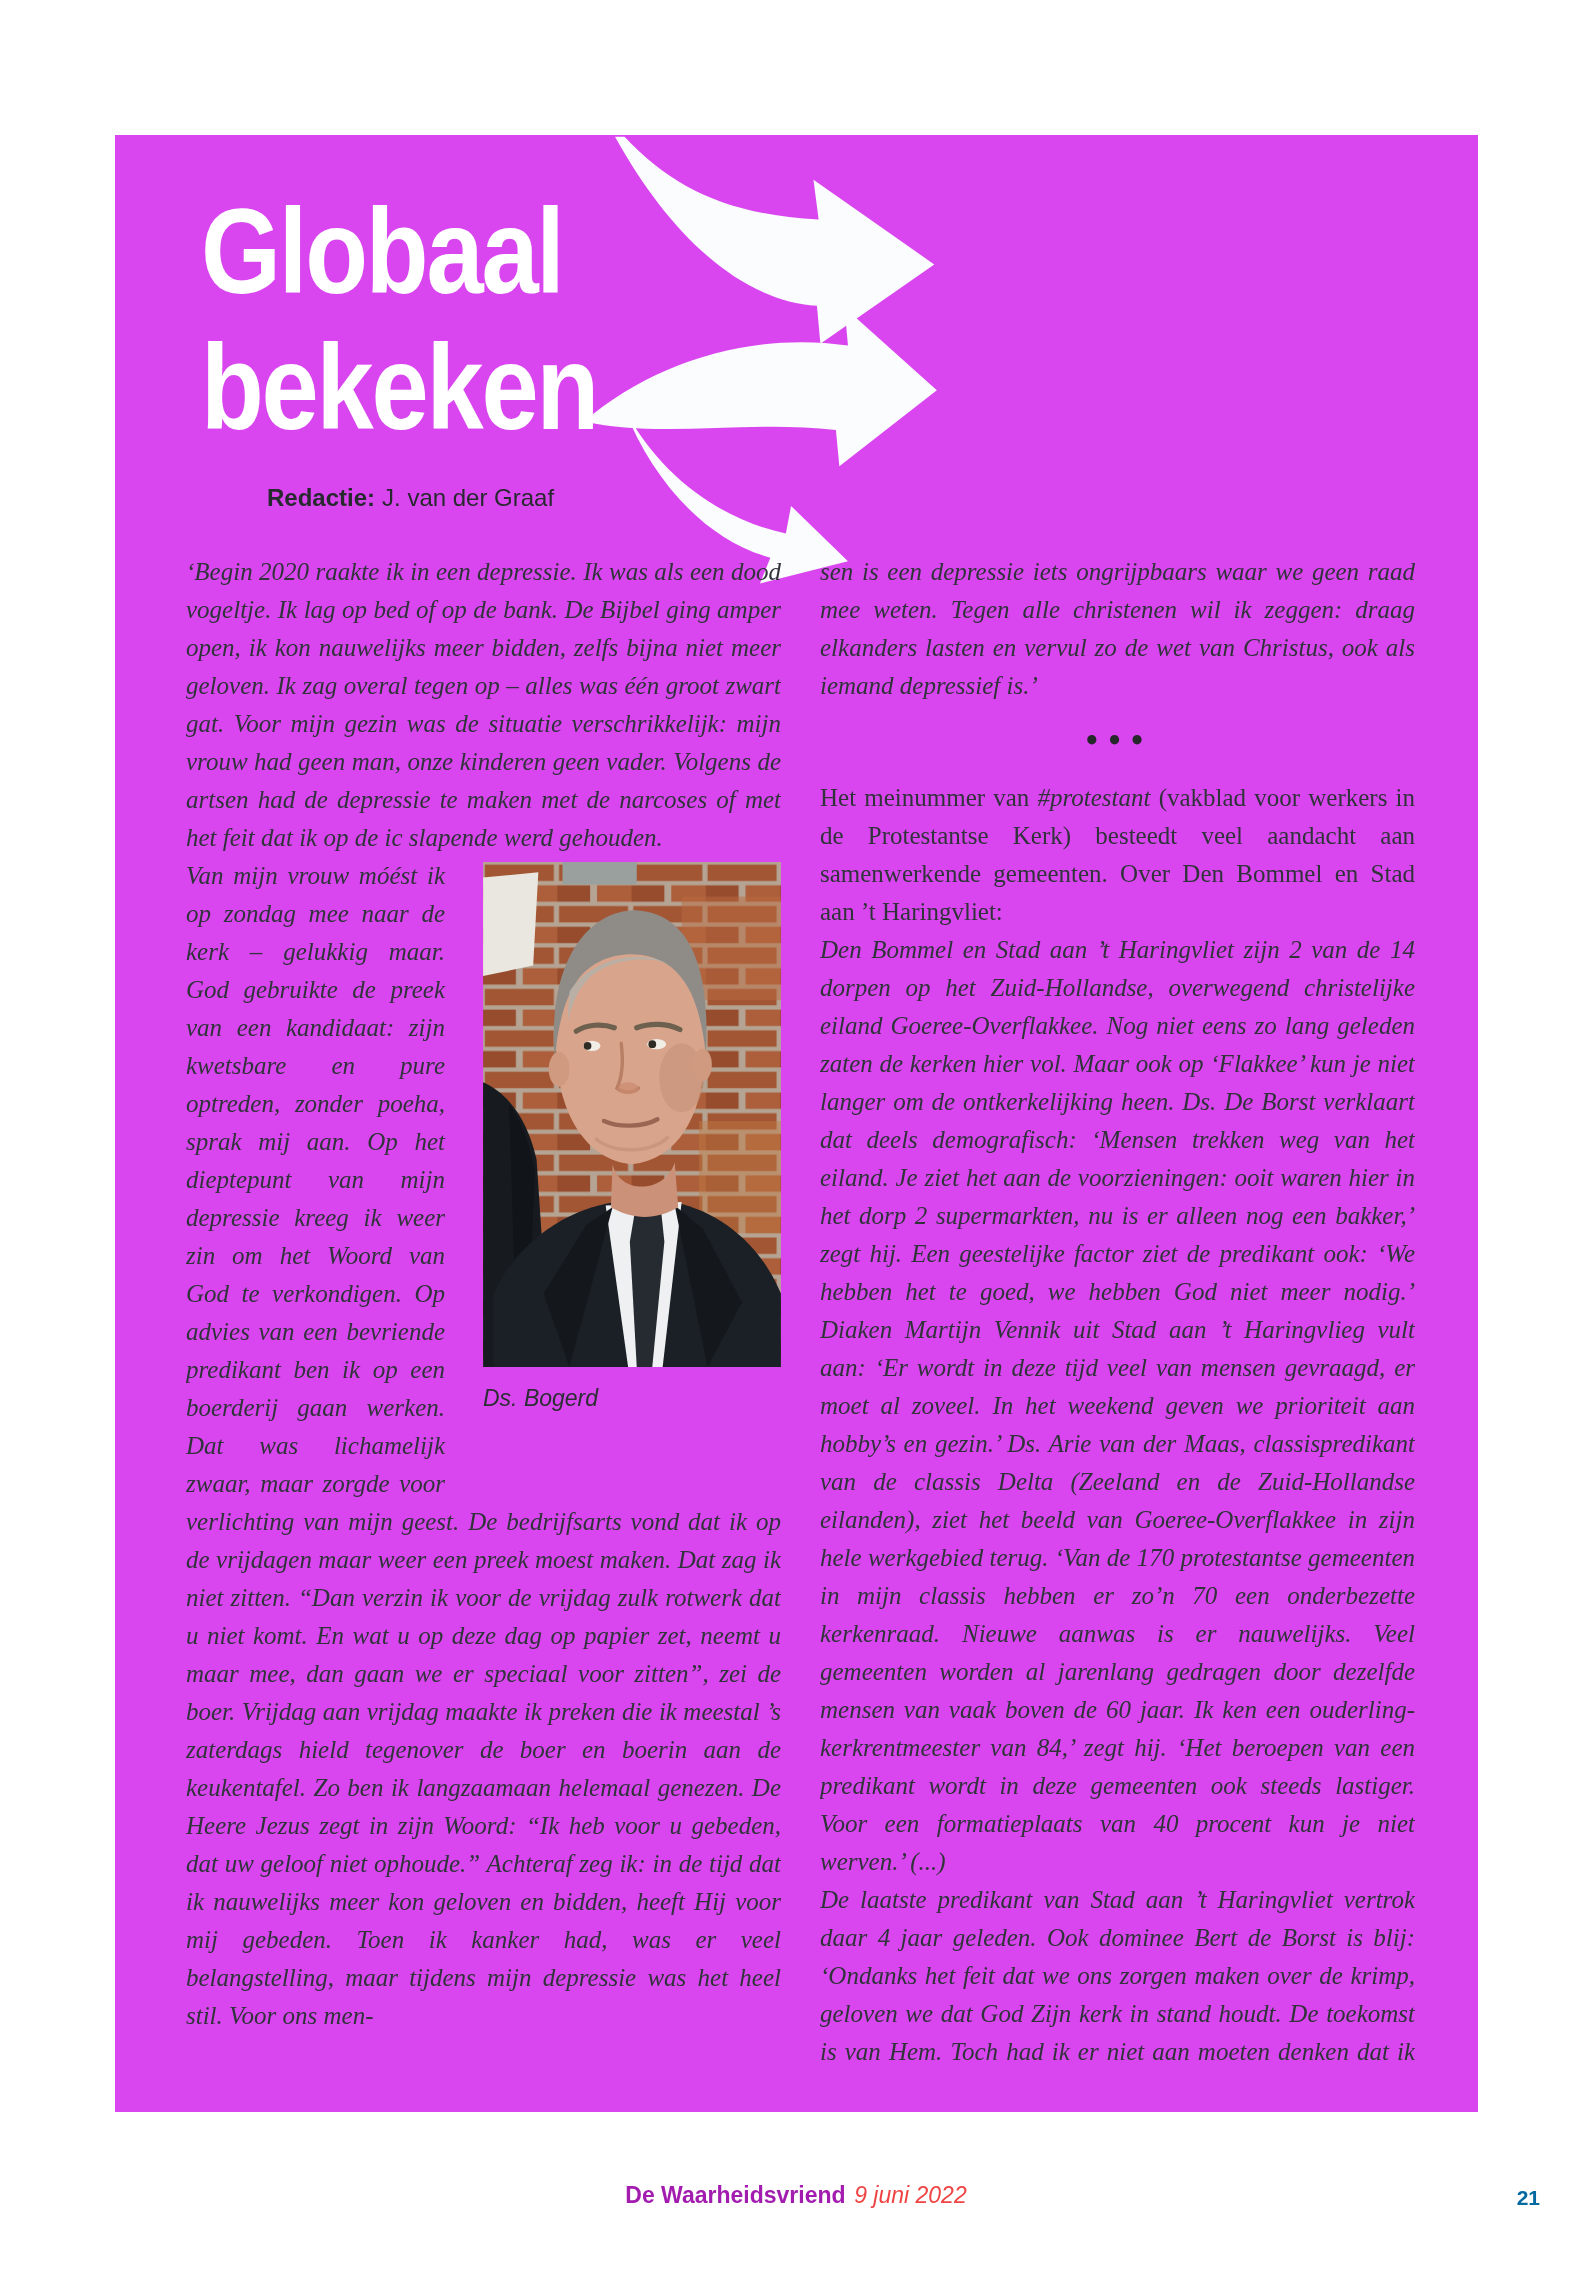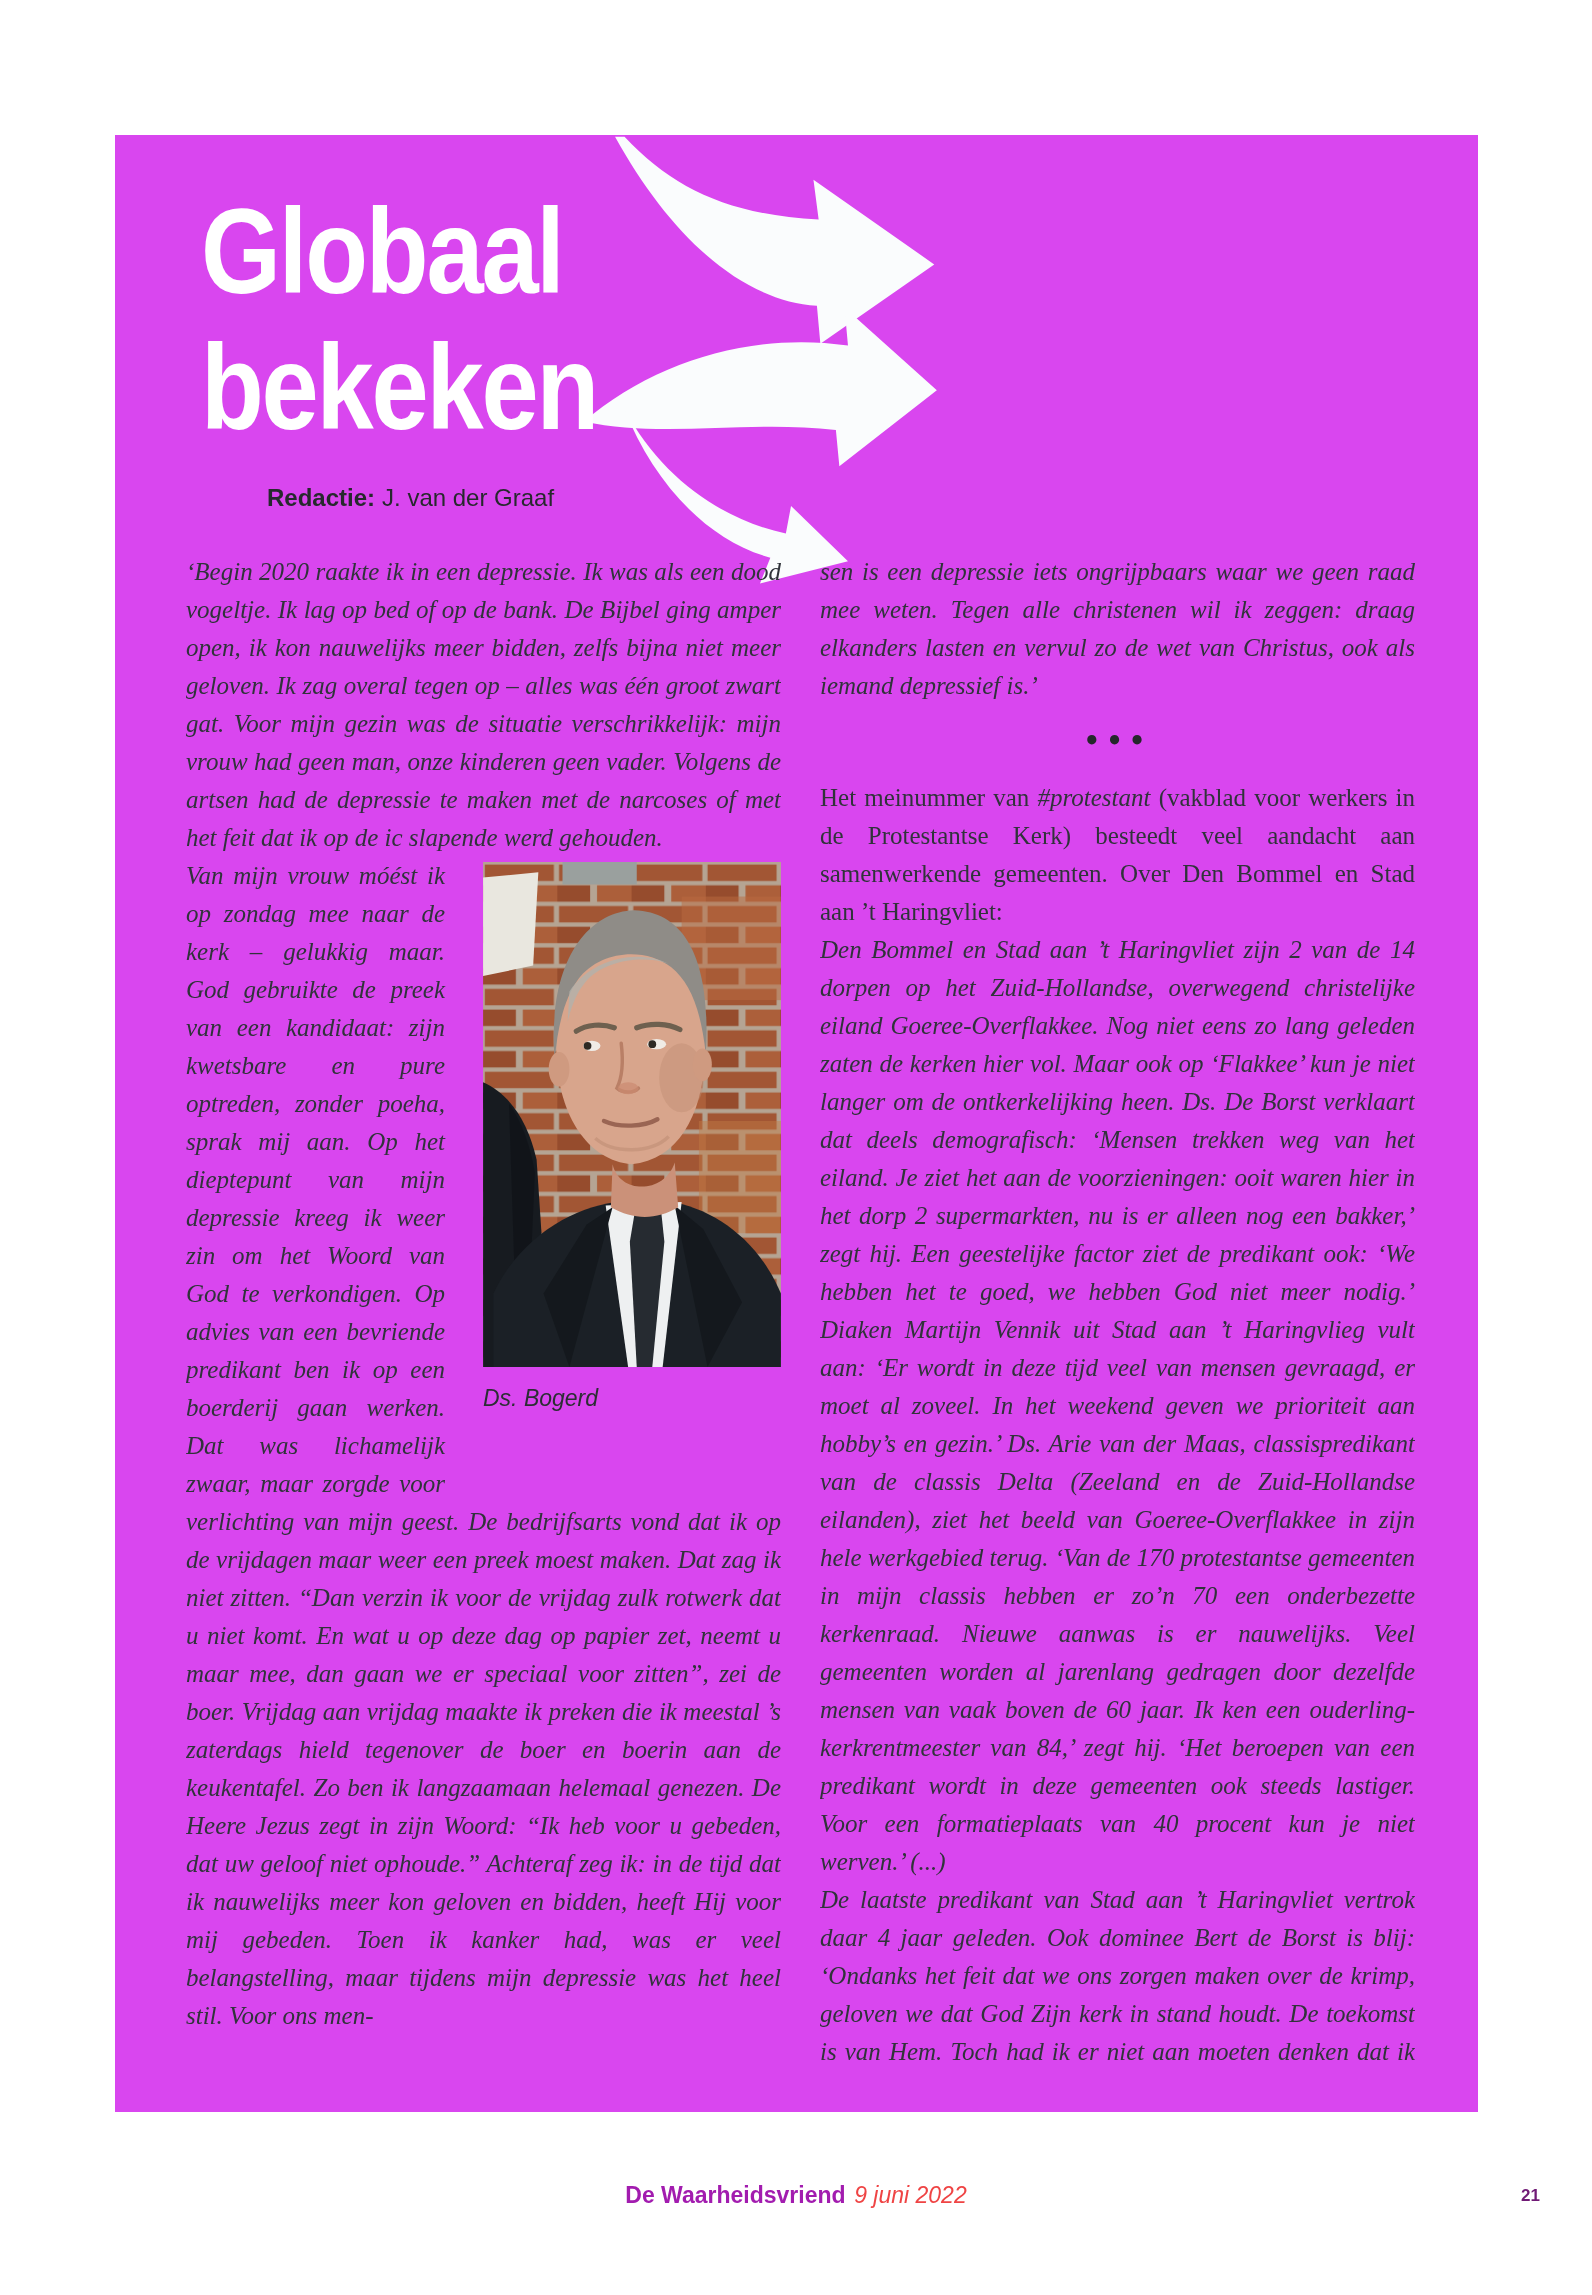--- a/index.html
+++ b/index.html
@@ -42,21 +42,21 @@
   .dots{
     text-align:center;font-size:26px;letter-spacing:6px;color:#25272b;
     margin:17.3px 0 19px 0;font-style:normal;
     font-family:"DejaVu Sans", sans-serif;font-weight:700;
   }
   .footer{position:absolute;left:0;top:2182px;width:1592px;font-size:23px;color:#1f2125;}
   .footer-center{text-align:center;}
   .mag{font-weight:700;color:#a21caf;margin-top:43px;}
   .date{font-style:italic;color:#ef4444;margin-left:8.6px;}
   .pagenum{
-    position:absolute;right:52px;top:3.5px;font-size:17px;font-weight:700;color:#701a75;
+    position:absolute;right:52px;top:3.5px;font-size:21px;font-weight:700;color:#0369a1;
   }
 </style>
 </head>
 <body>
 
 <div class="page">
 
   <div class="panel">
 
     <svg class="arrows" viewBox="0 0 505 670" xmlns="http://www.w3.org/2000/svg" aria-hidden="true">

